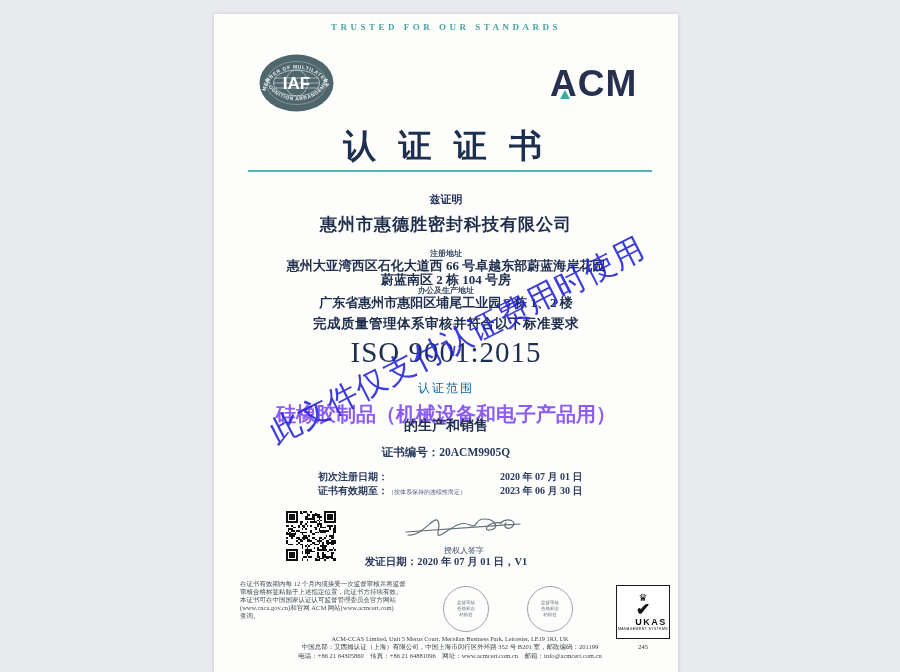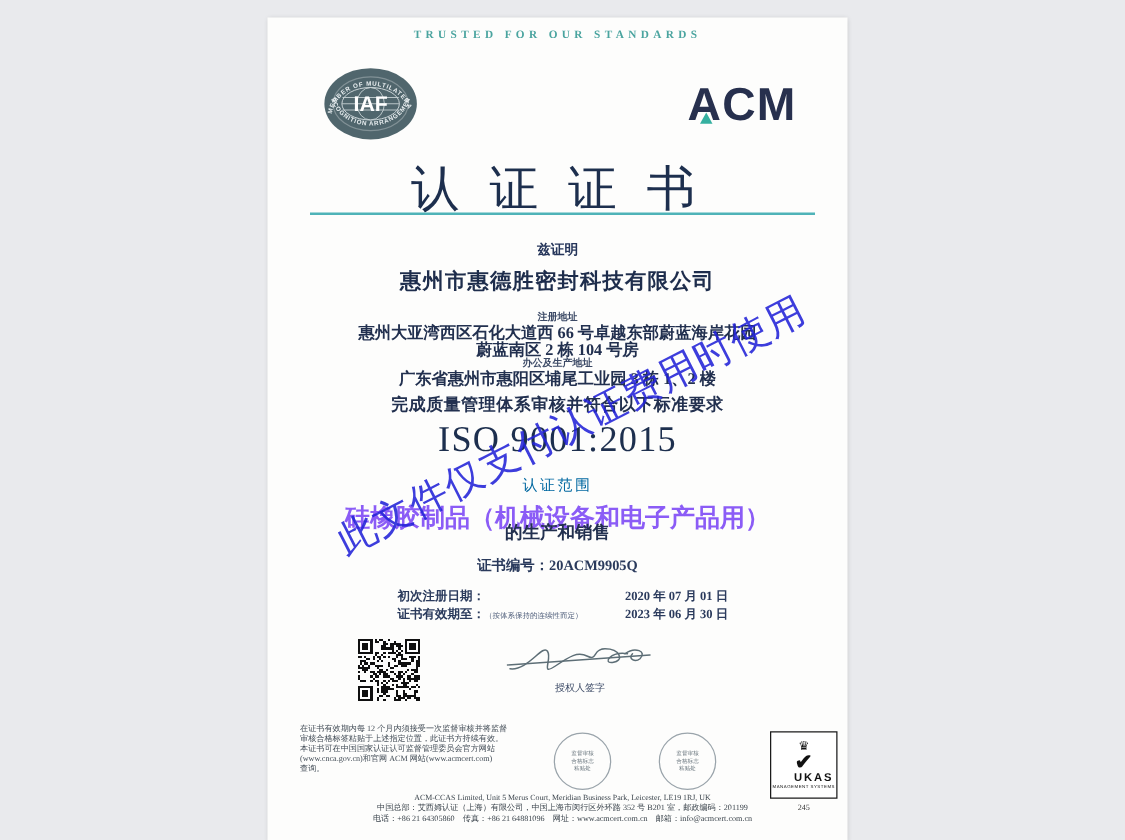--- a/index.html
+++ b/index.html
@@ -28,21 +28,21 @@
     font-family:"Liberation Sans","DejaVu Sans",sans-serif;
     font-weight:900; font-size:37px; letter-spacing:1px; color:#27304e; line-height:40px;
   }
   .acm-tri {
     position:absolute; left:10px; top:26px; width:0; height:0;
     border-left:5px solid transparent; border-right:5px solid transparent;
     border-bottom:9px solid #35b0a0;
   }
 
   .title {
-    top:110px; font-size:39px; font-weight:normal; letter-spacing:7px; color:#1d2f4e;
+    top:110px; font-size:33px; font-weight:bold; letter-spacing:7px; color:#1d2f4e;
   }
   .rule { left:34px; top:156px; width:404px; height:2px; background:#4fb3b8; }
 
   .certify { top:178px; font-size:11px; font-weight:bold; color:#25355a; }
   .company { top:199px; font-size:17px; font-weight:bold; color:#1e2d4c; letter-spacing:1px; }
   .credit  { top:223px; font-size:8px; color:#3c4a66; }
   .addr-label { font-size:8px; font-weight:bold; color:#3c4a66; }
   .reg-label   { top:234px; }
   .addr1 { top:243px; font-size:13px; font-weight:bold; color:#22304f; }
   .addr2 { top:257px; font-size:13px; font-weight:bold; color:#22304f; }
@@ -448,20 +448,21 @@
   </div>
 
   <div class="abs sig">
     <svg width="120" height="32" viewBox="0 0 120 32" fill="none" stroke="#5d6e76" stroke-width="1.2" stroke-linecap="round">
       <path d="M4,24 C18,26 30,4 34,10 C38,16 28,30 40,22 C52,14 58,10 66,14 C74,18 70,8 80,8 C92,8 96,18 86,19 C78,20 84,10 98,12"></path>
       <path d="M2,21 L116,13"></path>
       <path d="M96,12 C104,6 114,10 108,16 C104,19 98,16 102,12"></path>
     </svg>
   </div>
   <div class="abs sig-caption">授权人签字</div>
+  <div class="abs ctr issue">发证日期：2020 年 07 月 01 日，V1</div>
 
   <div class="abs footnote">
     <div>在证书有效期内每 12 个月内须接受一次监督审核并将监督</div>
     <div>审核合格标签粘贴于上述指定位置，此证书方持续有效。</div>
     <div>本证书可在中国国家认证认可监督管理委员会官方网站</div>
     <div>(www.cnca.gov.cn)和官网 ACM 网站(www.acmcert.com)</div>
     <div>查询。</div>
   </div>
 
   <div class="abs seal seal1">

